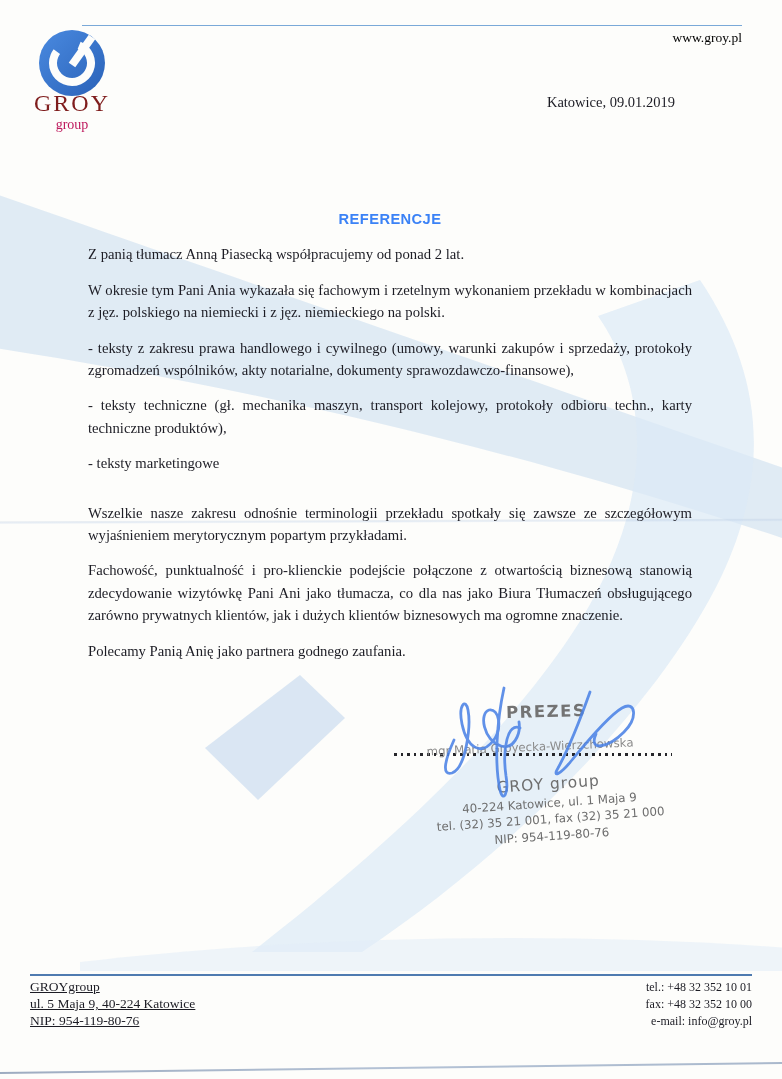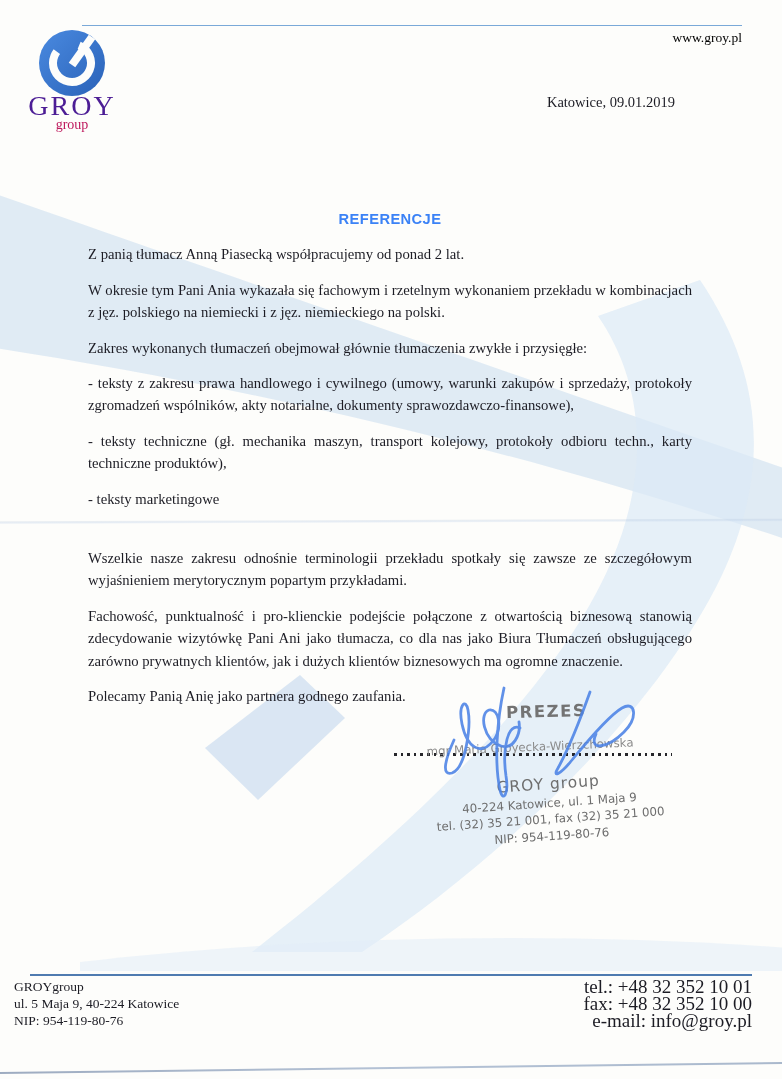--- a/index.html
+++ b/index.html
@@ -12,49 +12,49 @@
   .crease{position:absolute;left:0;right:0;top:520px;height:3px;z-index:1;
     background:linear-gradient(180deg,rgba(150,172,200,.18),rgba(190,208,232,.38),rgba(255,255,255,0));
     transform:rotate(-.2deg);}
   .scan-edge{position:absolute;left:-12px;top:1067px;width:810px;height:1.6px;z-index:3;
     background:linear-gradient(90deg,#9dabc0,#b4c2d5,#a9b8cc);transform:rotate(-.72deg);}
   
   .top-rule{position:absolute;left:82px;width:660px;top:25px;height:1.4px;background:#7aa9d8;z-index:2;}
   .website{position:absolute;top:30px;right:40px;z-index:2;color:#000000;font-size:13.5px;}
   .logo{position:absolute;left:37px;top:28px;z-index:2;width:70px;height:70px;}
   .logo-name{position:absolute;left:17px;top:90px;width:110px;text-align:center;z-index:2;
-    font-size:28px;letter-spacing:2px;color:#4c1d95;}
+    font-size:24px;letter-spacing:2px;color:#7f1d1d;}
   .logo-group{position:absolute;left:17px;top:117px;width:110px;text-align:center;z-index:2;
     font-size:14px;color:#be185d;}
   .dateline{position:absolute;top:94px;right:107px;z-index:2;font-size:14.5px;}
   
   .body{position:absolute;left:88px;top:208px;width:604px;z-index:2;}
   .title{text-align:center;font-family:"Liberation Sans","DejaVu Sans",sans-serif;
     font-weight:bold;font-size:13.5px;letter-spacing:.4px;color:#3b82f6;margin:0 0 44px 0;}
   .body p{margin:0 0 13px 0;font-size:14.7px;line-height:22.4px;}
   .body p.just{text-align:justify;}
-  .body p.gap-after{margin-bottom:37px;}
+  .body p.gap-after{margin-bottom:27px;}
   
   .sig-zone{position:absolute;inset:0;z-index:2;}
   .prezes{position:absolute;left:506px;top:702px;font-family:"DejaVu Sans","Liberation Sans",sans-serif;
     font-size:16.5px;font-weight:600;letter-spacing:1.5px;color:#737373;transform:rotate(-1.5deg);}
   .dotline{position:absolute;left:394px;top:753px;width:278px;height:2.6px;
     background:repeating-linear-gradient(90deg,#26262a 0 2.6px,transparent 2.6px 6.6px);}
   .sig-name{position:absolute;left:380px;top:740px;width:300px;text-align:center;
     font-family:"DejaVu Sans","Liberation Sans",sans-serif;font-size:11.8px;color:#8b8b8b;
     transform:rotate(-2.5deg);}
   .stamp{position:absolute;left:400px;top:776px;width:300px;text-align:center;color:#6e6e6e;
     font-family:"DejaVu Sans","Liberation Sans",sans-serif;transform:rotate(-4deg);}
   .stamp .co{font-size:15.5px;letter-spacing:1px;margin-bottom:2px;}
   .stamp div{font-size:11.8px;line-height:16.5px;}
   .autograph{position:absolute;left:440px;top:678px;z-index:3;}
   
   .footer-rule{position:absolute;left:30px;right:30px;top:974px;height:1.5px;background:#4f7bb0;z-index:2;}
-  .footer-left{position:absolute;left:14px;top:979px;z-index:2;font-size:13.5px;line-height:16.8px;}
-  .footer-right{position:absolute;right:30px;top:979px;z-index:2;font-size:19px;line-height:16.8px;text-align:right;}
+  .footer-left{position:absolute;left:30px;top:979px;z-index:2;font-size:13.5px;line-height:16.8px;text-decoration:underline;}
+  .footer-right{position:absolute;right:30px;top:979px;z-index:2;font-size:12px;line-height:16.8px;text-align:right;}
 </style>
 </head>
 <body>
 
 <div class="page">
 
   <svg class="wm" viewBox="0 0 782 1079" aria-hidden="true">
     <path d="M -30 185 C 170 255 430 345 812 478 L 812 548 C 470 432 180 376 -30 344 Z" fill="#d8e6f3" opacity="0.8"></path>
     <path d="M 705 285 C 765 375 775 470 725 575 C 665 700 525 845 365 952 L 255 952 C 425 820 565 680 615 560 C 655 465 645 380 600 318 Z" fill="#dcе9f6" opacity="0"></path>
     <path d="M 700 280 C 762 372 772 468 722 575 C 662 700 522 845 362 952 L 252 952 C 422 820 562 680 612 560 C 652 465 642 380 598 316 Z" fill="#dce9f6" opacity="0.7"></path>
@@ -80,21 +80,20 @@
   </svg>
   <div class="logo-name">GROY</div>
   <div class="logo-group">group</div>
 
   <div class="dateline">Katowice, 09.01.2019</div>
 
   <div class="body">
     <p class="title">REFERENCJE</p>
     <p>Z panią tłumacz Anną Piasecką współpracujemy od ponad 2 lat.</p>
     <p class="just">W okresie tym Pani Ania wykazała się fachowym i rzetelnym wykonaniem przekładu w kombinacjach z jęz. polskiego na niemiecki i z jęz. niemieckiego na polski.</p>
-    <p>Zakres wykonanych tłumaczeń obejmował głównie tłumaczenia zwykłe i przysięgłe:</p>
     <p class="just">- teksty z zakresu prawa handlowego i cywilnego (umowy, warunki zakupów i sprzedaży, protokoły zgromadzeń wspólników, akty notarialne, dokumenty sprawozdawczo-finansowe),</p>
     <p class="just">- teksty techniczne (gł. mechanika maszyn, transport kolejowy, protokoły odbioru techn., karty techniczne produktów),</p>
     <p class="gap-after">- teksty marketingowe</p>
     <p class="just">Wszelkie nasze zakresu odnośnie terminologii przekładu spotkały się zawsze ze szczegółowym wyjaśnieniem merytorycznym popartym przykładami.</p>
     <p class="just">Fachowość, punktualność i pro-klienckie podejście połączone z otwartością biznesową stanowią zdecydowanie wizytówkę Pani Ani jako tłumacza, co dla nas jako Biura Tłumaczeń obsługującego zarówno prywatnych klientów, jak i dużych klientów biznesowych ma ogromne znaczenie.</p>
     <p>Polecamy Panią Anię jako partnera godnego zaufania.</p>
   </div>
 
   <div class="sig-zone">
     <div class="prezes">PREZES</div>

